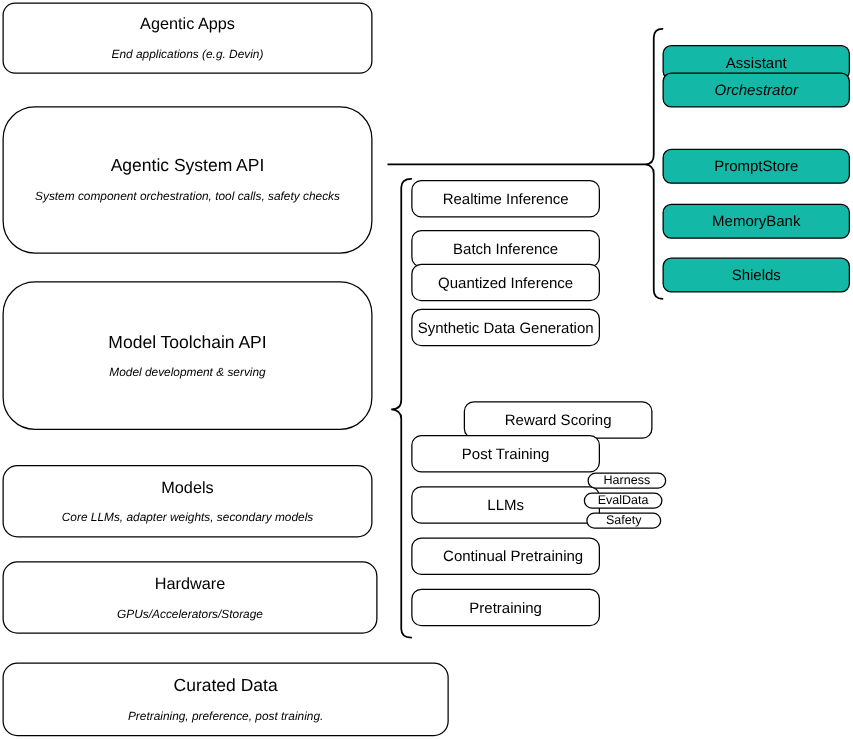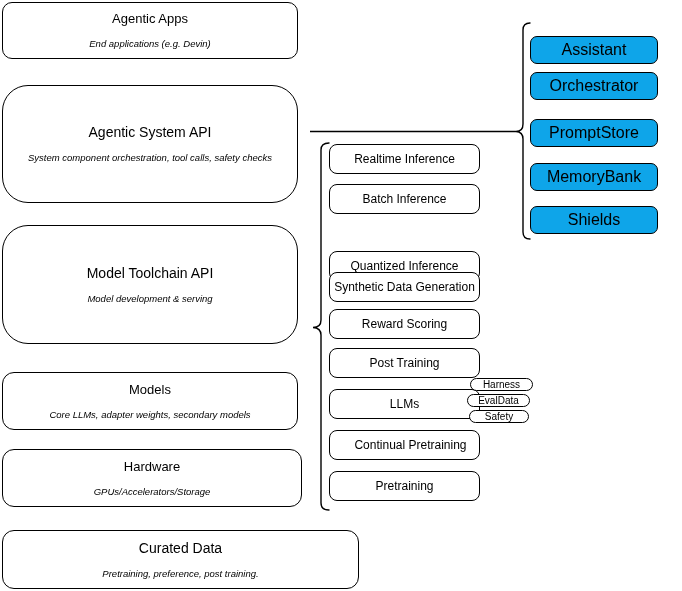--- a/index.html
+++ b/index.html
@@ -58,29 +58,29 @@
     display: flex;
     align-items: center;
     justify-content: center;
     font-size: 12px;
     white-space: nowrap;
   }
   .right-box {
     position: absolute;
     box-sizing: border-box;
     left: 530px;
-    width: 128px;
+    width: 150px;
     height: 28px;
     border: 1.4px solid #000000;
     border-radius: 7px;
-    background: #0ea5e9;
+    background: #14b8a6;
     display: flex;
     align-items: center;
     justify-content: center;
-    font-size: 16px;
+    font-size: 12px;
     white-space: nowrap;
   }
   .pill {
     position: absolute;
     box-sizing: border-box;
     height: 13px;
     border: 1.3px solid #000000;
     border-radius: 7px;
     background: #ffffff;
     display: flex;
@@ -129,31 +129,31 @@
     <div class="subtitle">GPUs/Accelerators/Storage</div>
   </div>
 
   <div class="node" style="left:2px; top:530px; width:357px; height:59px; border-radius:12px;">
     <div class="title lg">Curated Data</div>
     <div class="subtitle">Pretraining, preference, post training.</div>
   </div>
 
   <div class="mid-box" style="top:144px;">Realtime Inference</div>
   <div class="mid-box" style="top:184px;">Batch Inference</div>
-  <div class="mid-box" style="top:211px;margin-top:40px;">Quantized Inference</div>
-  <div class="mid-box" style="top:272px;">Synthetic Data Generation</div>
-  <div class="mid-box" style="top:309px;">Reward Scoring</div>
+  <div class="mid-box" style="top:211px;">Quantized Inference</div>
+  <div class="mid-box" style="top:247px;">Synthetic Data Generation</div>
+  <div class="mid-box" style="top:321px;margin-left:42px;">Reward Scoring</div>
   <div class="mid-box" style="top:348px;">Post Training</div>
   <div class="mid-box" style="top:389px;">LLMs</div>
   <div class="mid-box" style="top:430px;padding-left:12px;">Continual Pretraining</div>
   <div class="mid-box" style="top:471px;">Pretraining</div>
 
   <div class="pill" style="left:470px; top:378px; width:63px;">Harness</div>
   <div class="pill" style="left:467px; top:394px; width:63px;">EvalData</div>
   <div class="pill" style="left:469px; top:410px; width:60px;">Safety</div>
 
   <div class="right-box" style="top:36px;">Assistant</div>
-  <div class="right-box" style="top:72px;">Orchestrator</div>
+  <div class="right-box" style="top:58px;font-style:italic;">Orchestrator</div>
   <div class="right-box" style="top:119px;">PromptStore</div>
   <div class="right-box" style="top:163px;">MemoryBank</div>
   <div class="right-box" style="top:206px;">Shields</div>
 
 </div>
 
 </body></html>

